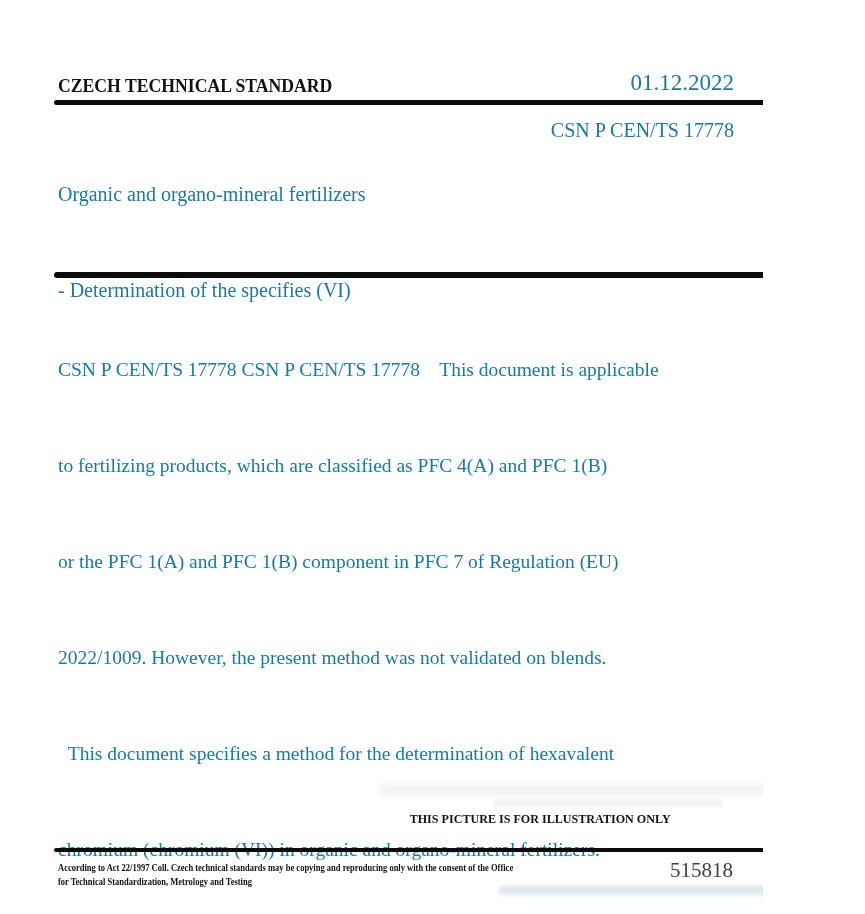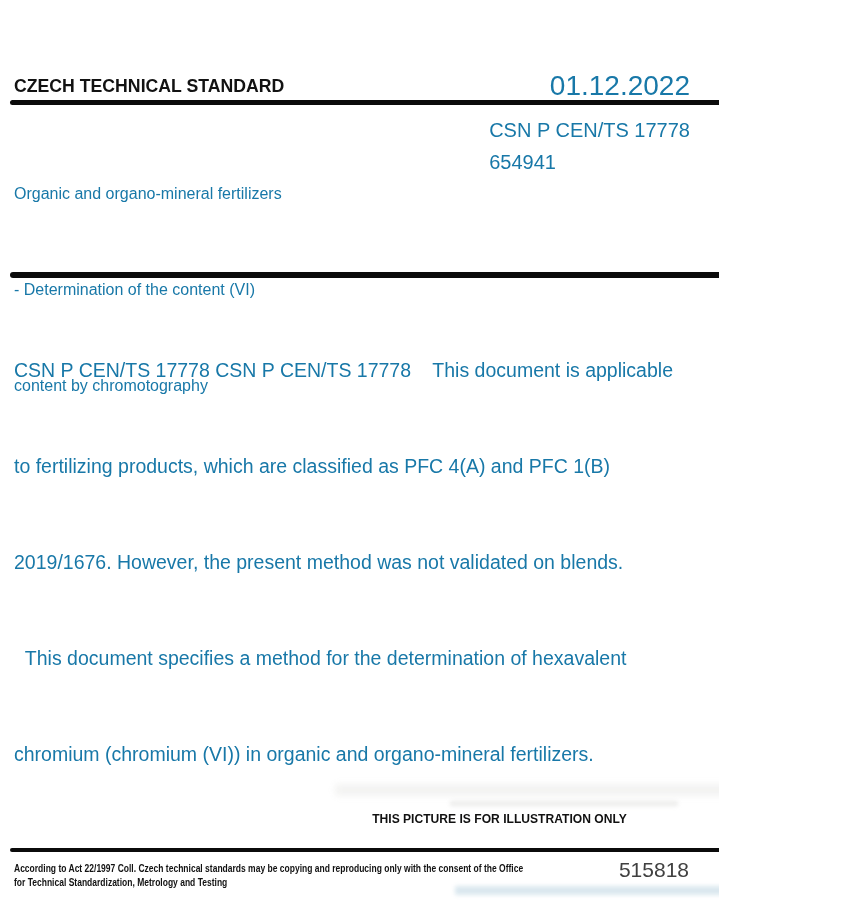--- a/index.html
+++ b/index.html
@@ -2,58 +2,59 @@
 <html><head>
 <meta charset="utf-8">
 <style>
   * { margin: 0; padding: 0; box-sizing: border-box; }
   html, body { background: #ffffff; }
   .page {
     position: relative;
     width: 719px;
     height: 914px;
     background: #ffffff;
-    font-family: Liberation Sans, sans-serif;
+    font-family: Liberation Serif, serif;
     overflow: hidden;
+    margin-left: 44px;
   }
   
   .masthead {
     position: absolute;
     left: 14px; top: 75px;
     font-size: 19px;
     font-weight: bold;
     color: #121212;
     letter-spacing: 0px;
     transform: scaleX(0.93);
     transform-origin: left center;
     white-space: nowrap;
   }
   .issue-date {
     position: absolute;
     right: 29px; top: 70px;
-    font-size: 28px;
+    font-size: 23px;
     color: #1878a8;
     white-space: nowrap;
   }
   .rule {
     position: absolute;
     left: 10px;
     width: 833px;
     background: #0b0b0b;
     border-radius: 3px;
   }
   .rule-top   { top: 100px; height: 5px; }
   .rule-mid   { top: 272px; height: 6px; }
   .rule-foot  { top: 848px; height: 4px; }
   
   .std-title {
     position: absolute;
     left: 14px; top: 114px;
     color: #1878a8;
-    font-size: 16px;
+    font-size: 20px;
     line-height: 32px;
     white-space: pre-wrap;
   }
   .std-ident {
     position: absolute;
     right: 29px; top: 114px;
     color: #1878a8;
     font-size: 20px;
     line-height: 32px;
     text-align: left;
@@ -109,34 +110,33 @@
 <body>
 
 <div class="page">
 
   <div class="masthead">CZECH TECHNICAL STANDARD</div>
   <div class="issue-date">01.12.2022</div>
   <div class="rule rule-top"></div>
 
   <div class="std-title">
     <div>Organic and organo-mineral fertilizers</div>
-    <div>- Determination of the content (VI)</div>
-    <div>content by chromotography</div>
+    <div>- Determination of the specifies (VI)</div>
   </div>
   <div class="std-ident">
     <div>CSN P CEN/TS 17778</div>
-    <div>654941</div>
   </div>
 
   <div class="rule rule-mid"></div>
 
   <div class="abstract">
     <div>CSN P CEN/TS 17778 CSN P CEN/TS 17778    This document is applicable</div>
     <div>to fertilizing products, which are classified as PFC 4(A) and PFC 1(B)</div>
-    <div>2019/1676. However, the present method was not validated on blends.</div>
+    <div>or the PFC 1(A) and PFC 1(B) component in PFC 7 of Regulation (EU)</div>
+    <div>2022/1009. However, the present method was not validated on blends.</div>
     <div>  This document specifies a method for the determination of hexavalent</div>
     <div>chromium (chromium (VI)) in organic and organo-mineral fertilizers.</div>
     
     
     
     
     
     
     
     

